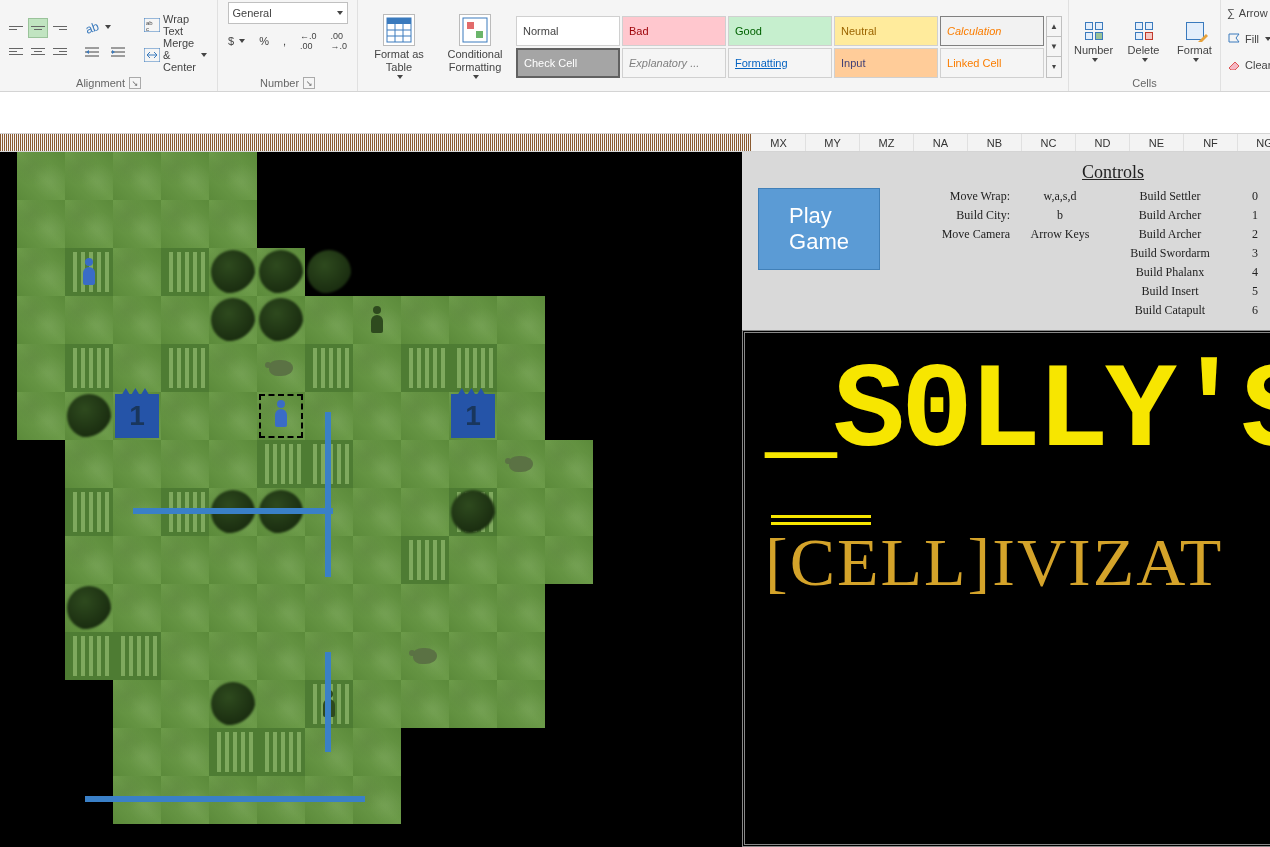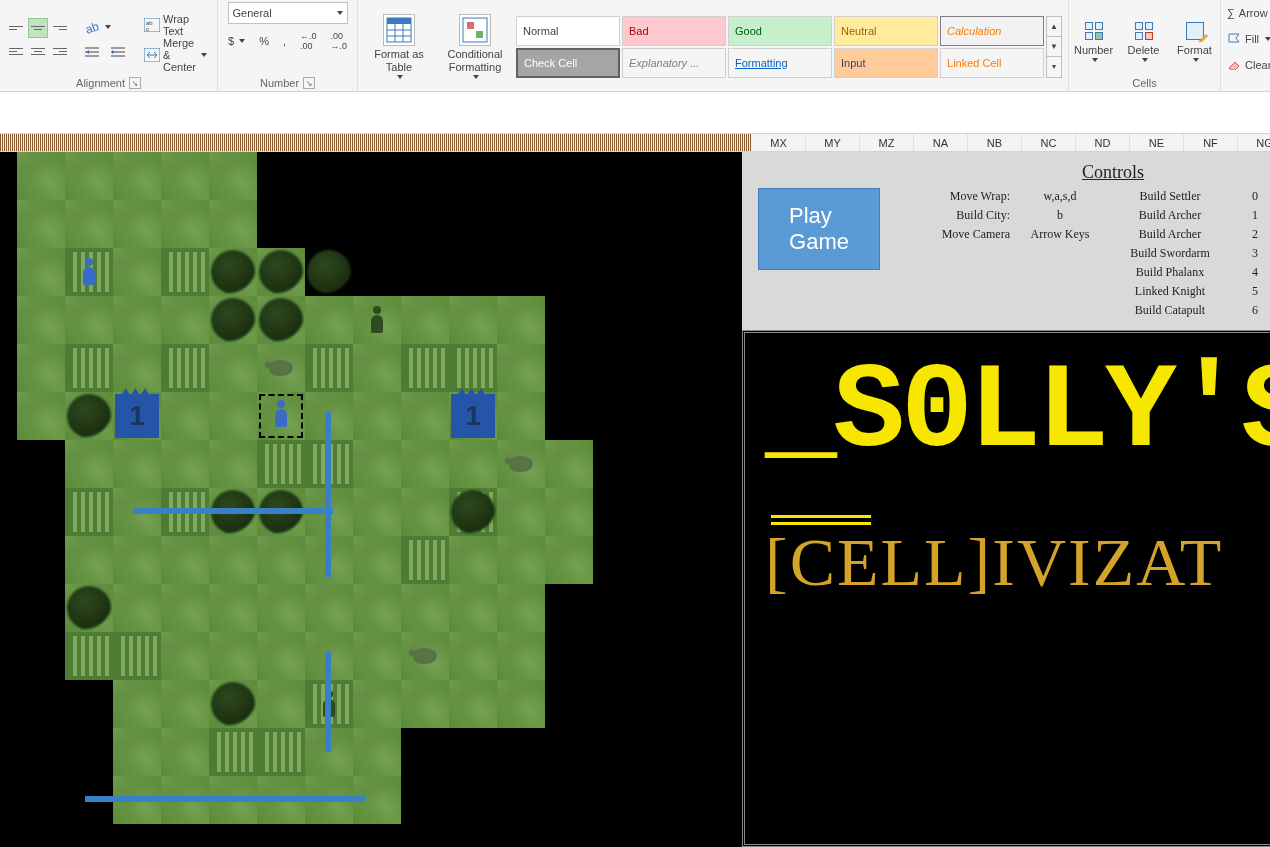--- a/index.html
+++ b/index.html
@@ -571,21 +571,21 @@
               <div class="lbl"></div>
               <div></div>
               <div>Build Swordarm</div>
               <div>3</div>
               <div class="lbl"></div>
               <div></div>
               <div>Build Phalanx</div>
               <div>4</div>
               <div class="lbl"></div>
               <div></div>
-              <div>Linked Knight</div>
+              <div>Build Insert</div>
               <div>5</div>
               <div class="lbl"></div>
               <div></div>
               <div>Build Catapult</div>
               <div>6</div>
             </div>
         </div>
 
       </div>
       <div class="title-area">

